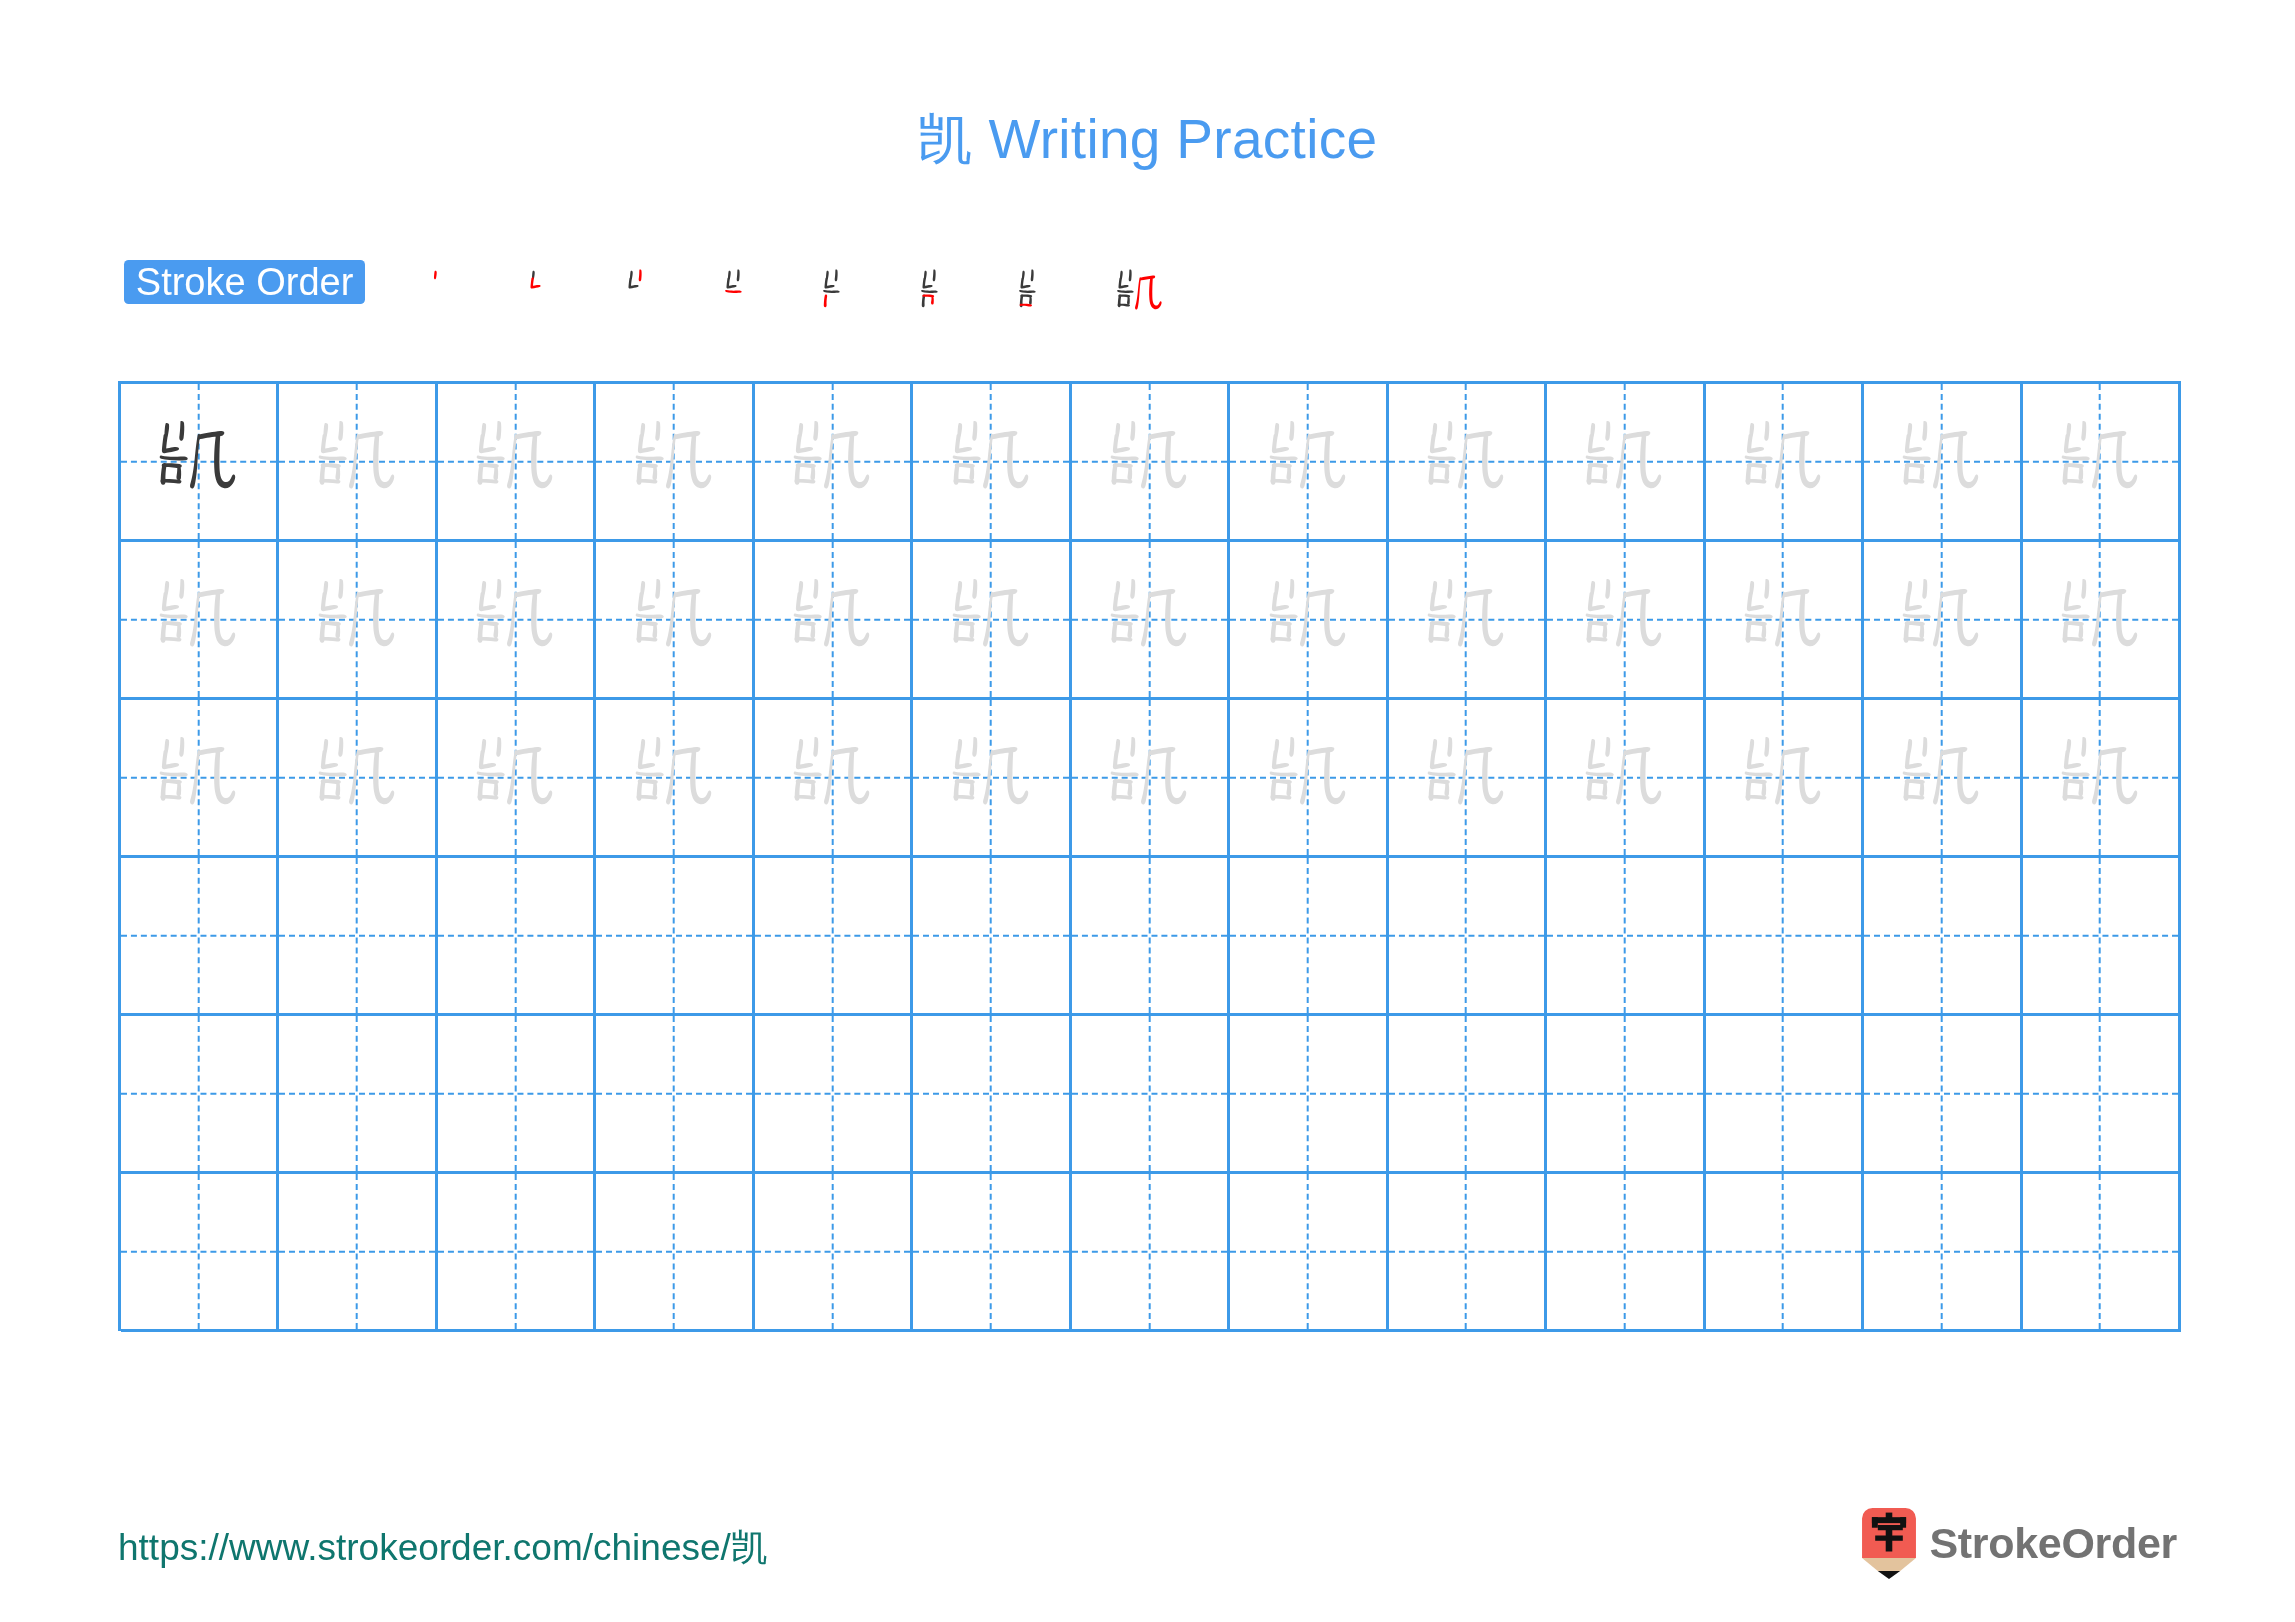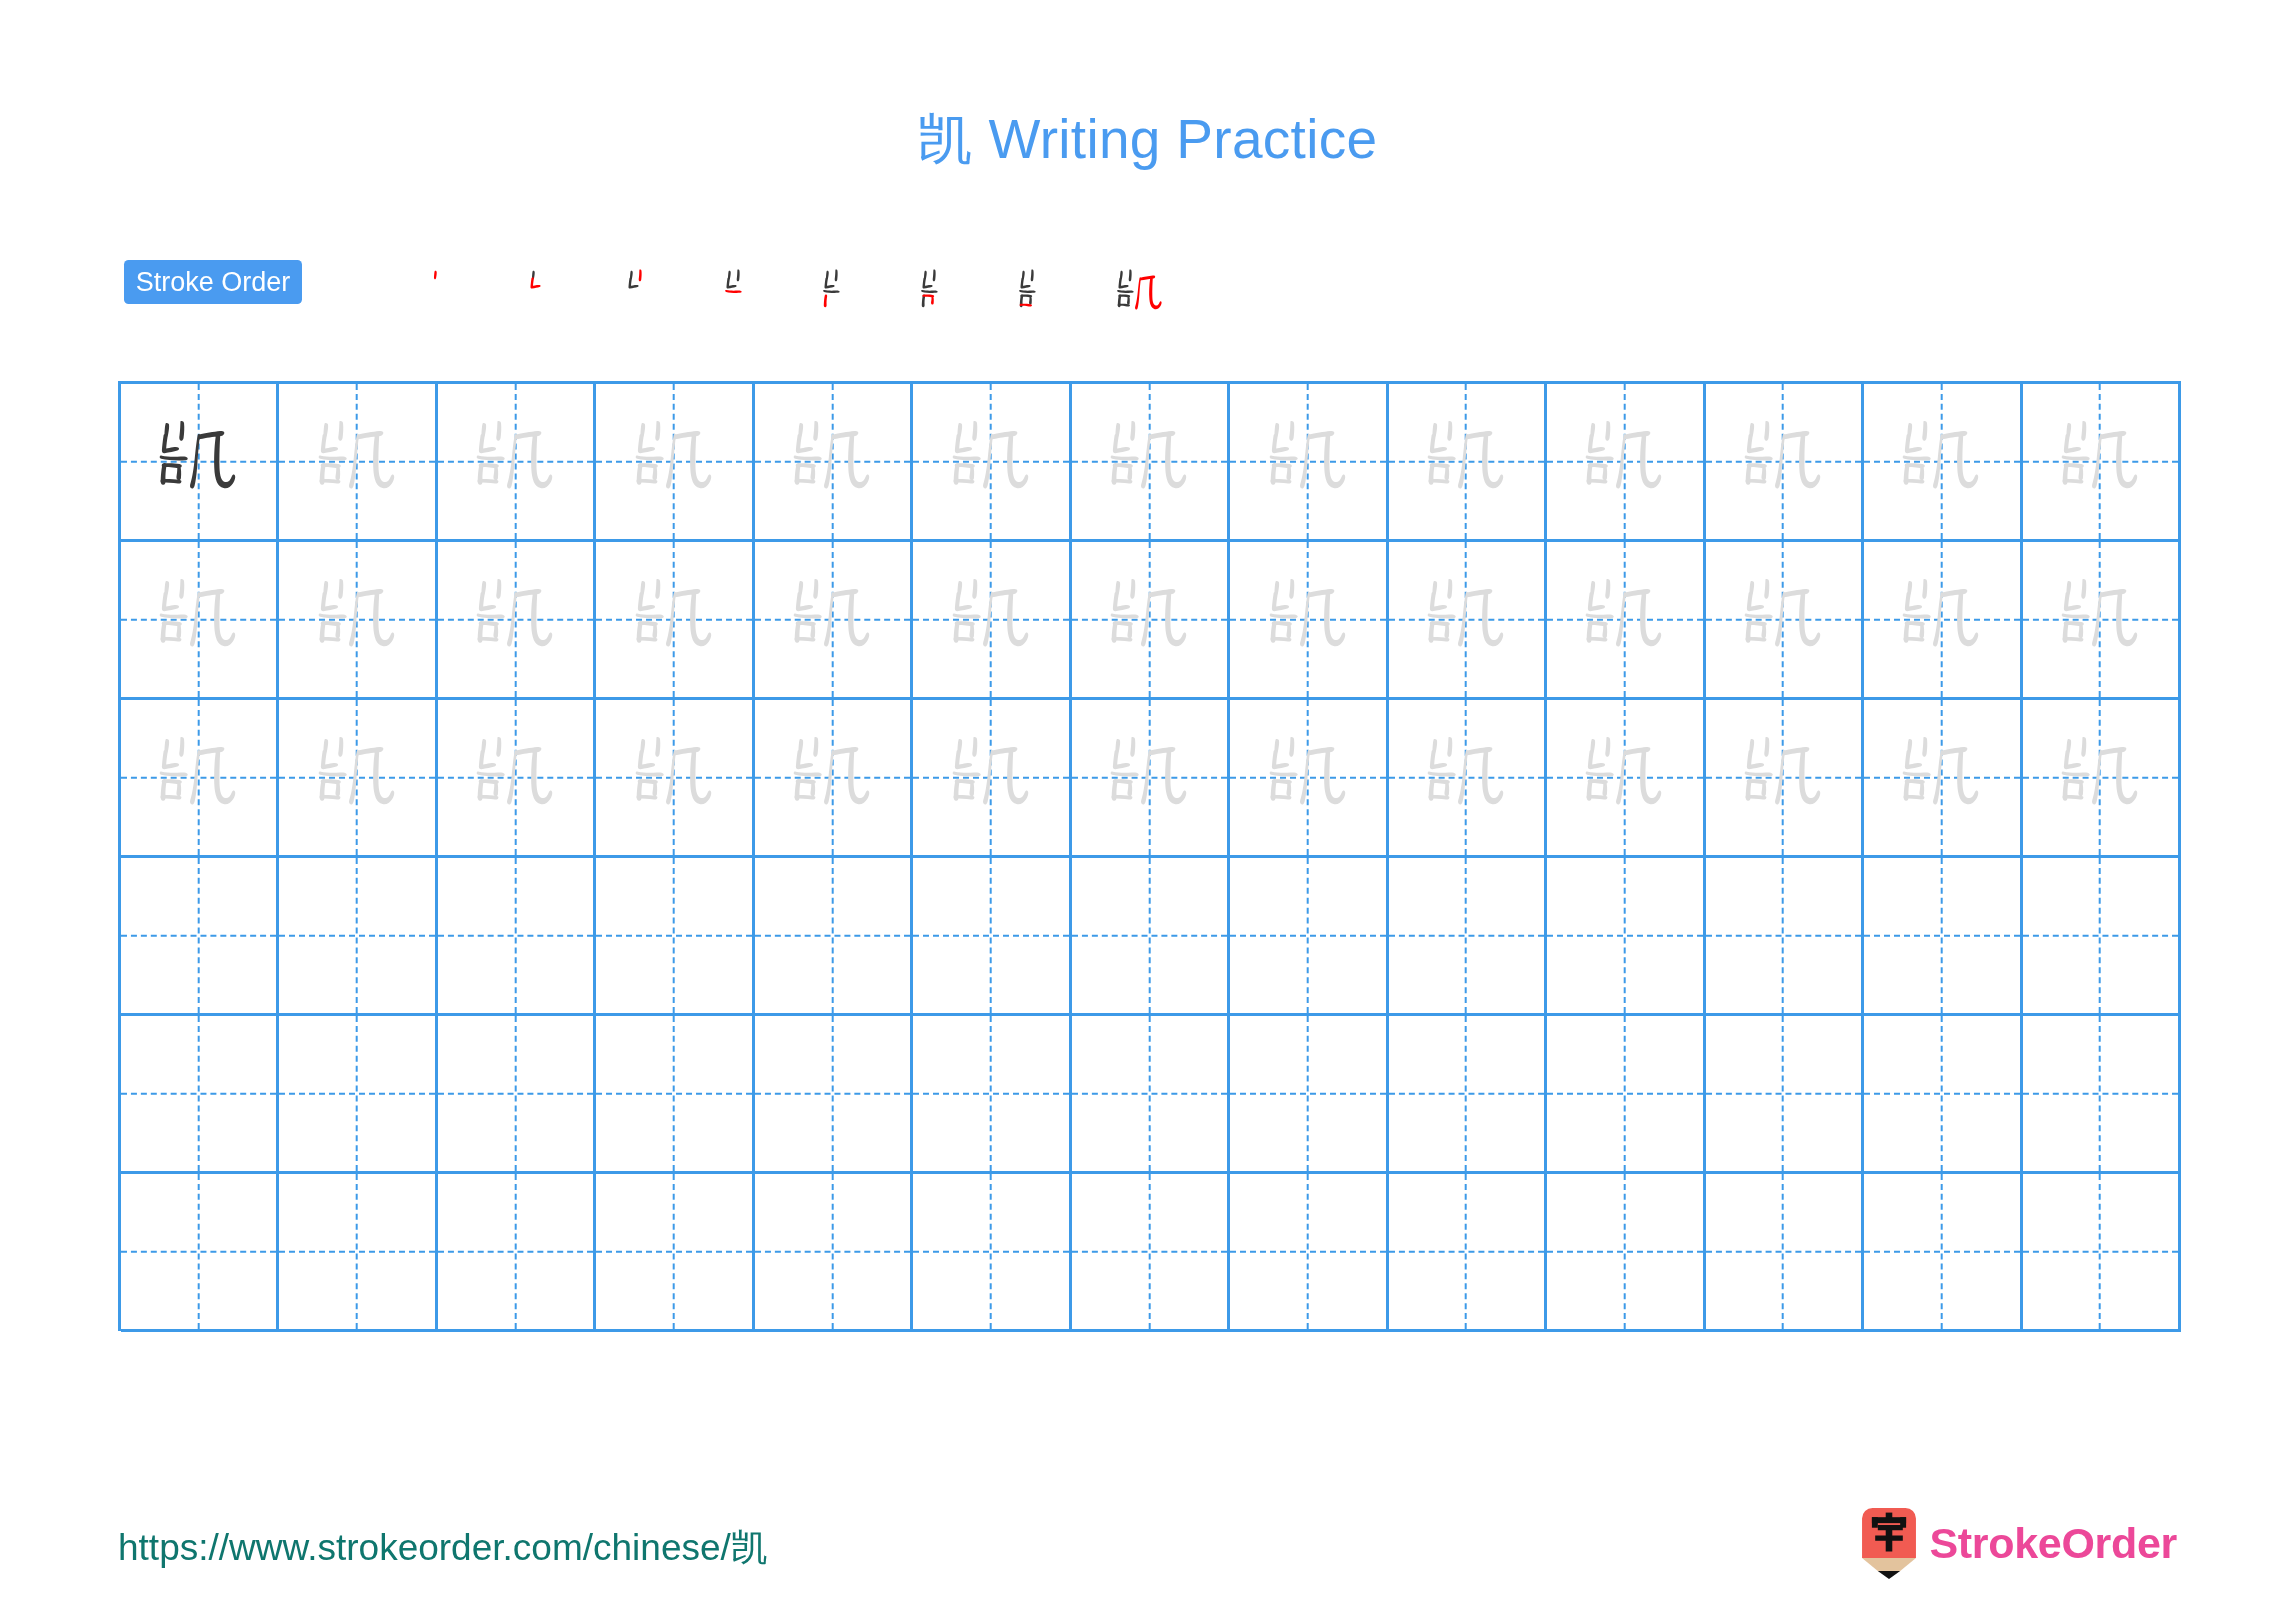--- a/index.html
+++ b/index.html
@@ -39,21 +39,21 @@
   }
   #stroke-order-badge {
     position: absolute;
     left: 0;
     top: 5.2px;
     height: 44px;
     line-height: 44px;
     padding: 0 11.8px;
     background: #4A9BF0;
     color: #ffffff;
-    font-size: 27px;
+    font-size: 38px;
     border-radius: 4.6px;
     white-space: nowrap;
     box-sizing: border-box;
   }
   #stroke-steps {
     position: absolute;
     left: 281px;
     top: 0;
     display: flex;
     align-items: flex-start;
@@ -155,21 +155,21 @@
     gap: 13px;
   }
   #brand-logo .logo-mark {
     width: 54px;
     height: 71px;
     display: block;
   }
   #brand-name {
     font-size: 43px;
     font-weight: bold;
-    color: #ec4899;
+    color: #737373;
     letter-spacing: -0.3px;
     white-space: nowrap;
   }
 </style>
 </head>
 <body>
 
 <div id="page-title">凯 Writing Practice</div>
 
 <div id="stroke-order-section">

